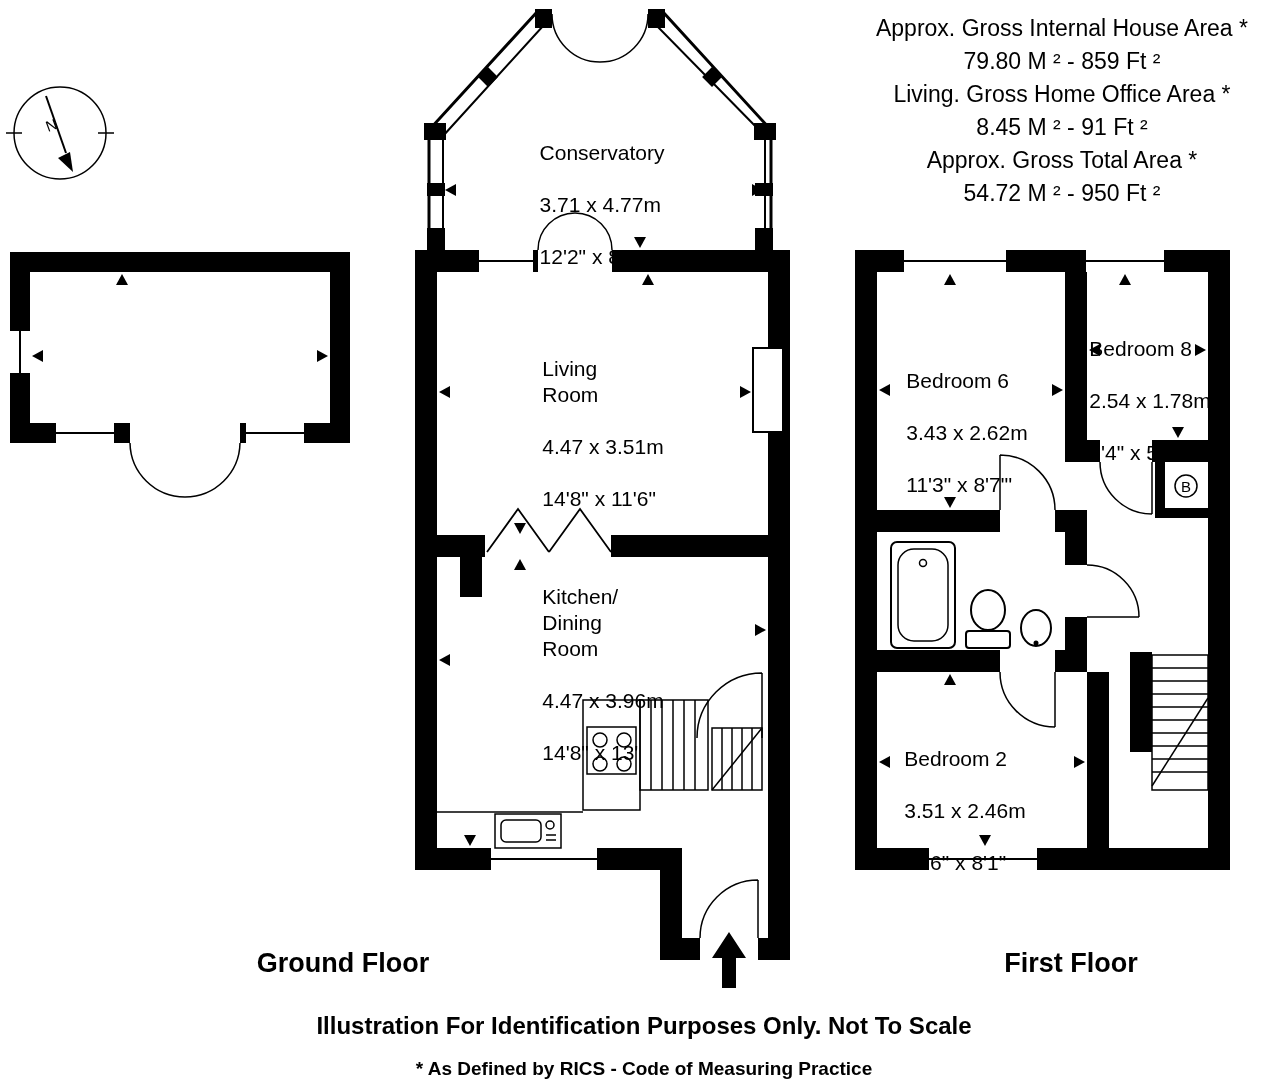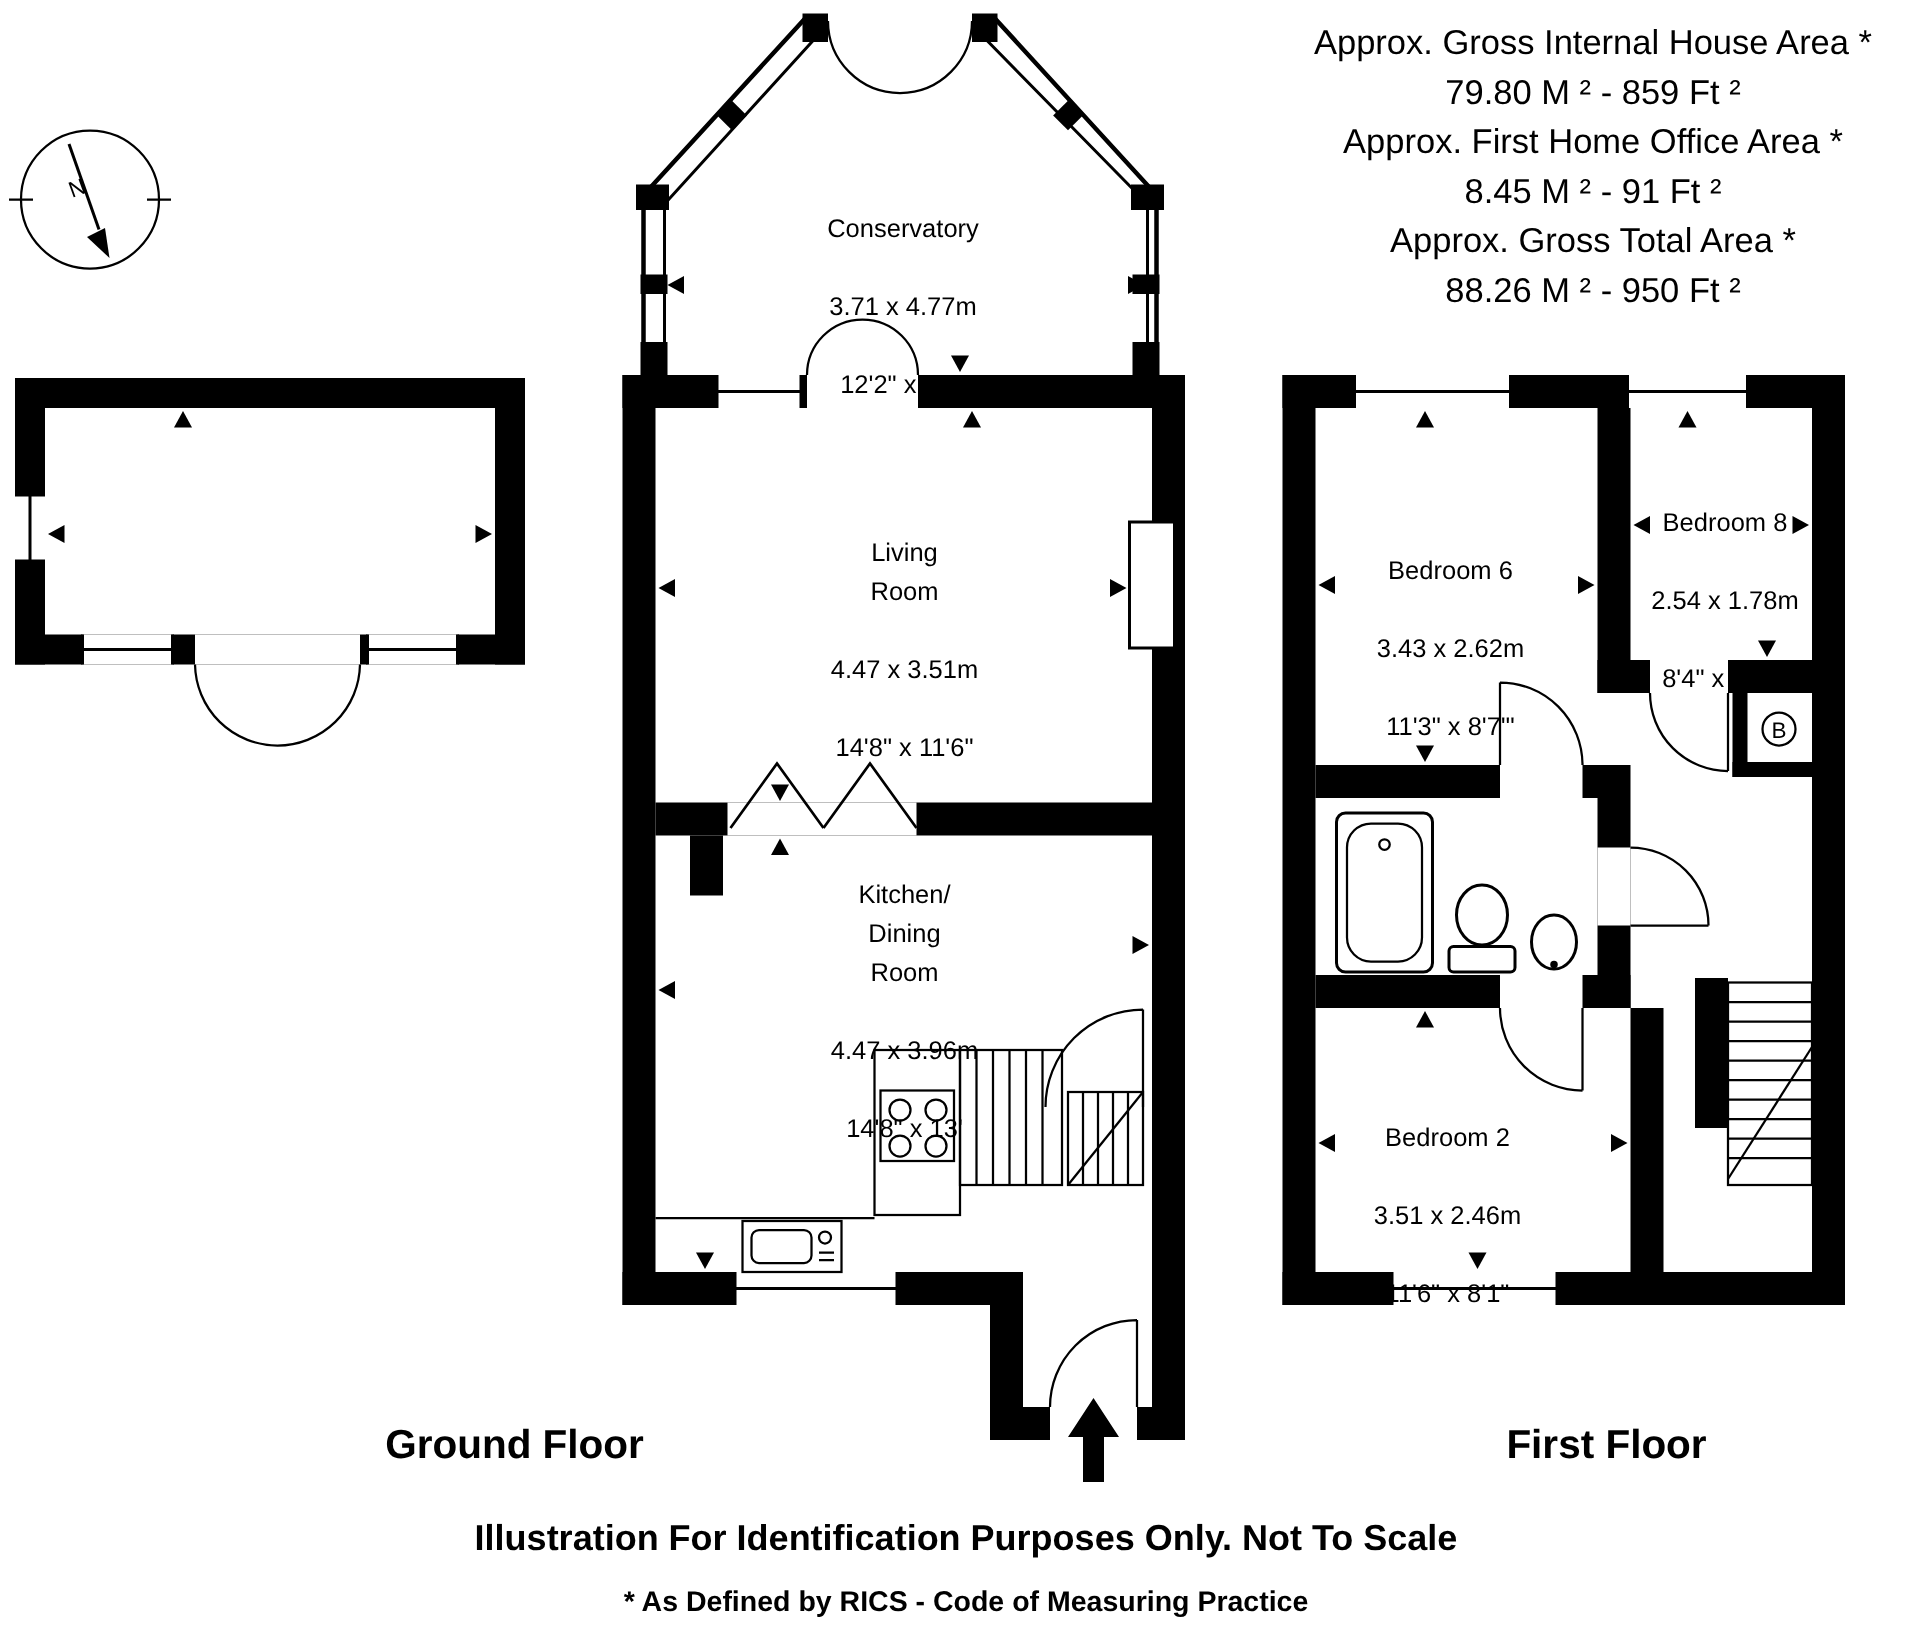--- a/index.html
+++ b/index.html
@@ -1,21 +1,21 @@
 <!DOCTYPE html>
 <html><head>
 <meta charset="utf-8">
 <style>
   html,body{margin:0;padding:0;background:#fff;}
   .canvas{position:relative;width:1288px;height:1088px;background:#fff;
           font-family:"Liberation Sans",sans-serif;color:#000;overflow:hidden;}
   .canvas svg{position:absolute;left:0;top:0;}
   svg text{font-family:"Liberation Sans",sans-serif;fill:#000;}
-  .room-label{position:absolute;transform:translateX(-50%);text-align:center;
-              font-size:17px;line-height:26px;white-space:pre-line;}
+  .room-label{position:absolute;transform:translateX(-50%);text-align:left;
+              font-size:21px;line-height:26px;white-space:pre-line;}
   .room-name,.room-dim{white-space:pre-line;}
   .header-block{position:absolute;left:836px;top:12px;width:452px;text-align:center;
                 font-weight:normal;font-size:23px;line-height:33px;}
   .floor-label{position:absolute;transform:translateX(-50%);font-weight:bold;font-size:27px;margin-left:28px;}
   .footer-line{position:absolute;left:0;width:1288px;text-align:center;font-weight:bold;}
   .footer-disclaimer{top:1012px;font-size:24px;}
   .footer-note{top:1058px;font-size:19px;}
 </style>
 </head>
 <body>
@@ -216,24 +216,24 @@
       <path d="M950,674 L956,685 L944,685 Z"></path>
       <path d="M985,846 L991,835 L979,835 Z"></path>
       <path d="M1085,762 L1074,756 L1074,768 Z"></path>
     </g>
   </g>
 </svg>
 
   <div class="header-block">
     <div>Approx. Gross Internal House Area *</div>
     <div>79.80 M ² -  859 Ft ²</div>
-    <div>Approx. First Home Office Area *</div>
+    <div>Living. Gross Home Office Area *</div>
     <div>8.45 M ² -  91 Ft ²</div>
     <div>Approx. Gross Total Area *</div>
-    <div>88.26 M ² -  950 Ft ²</div>
+    <div>54.72 M ² -  950 Ft ²</div>
   </div>
 
 
   <div class="room-label" style="left:602px;top:114px">
     <div class="room-name">Conservatory</div>
     <div class="room-dim">3.71 x 4.77m</div>
     <div class="room-dim">12'2" x 8'7"</div>
   </div>
 
   <div class="room-label" style="left:603px;top:330px">

